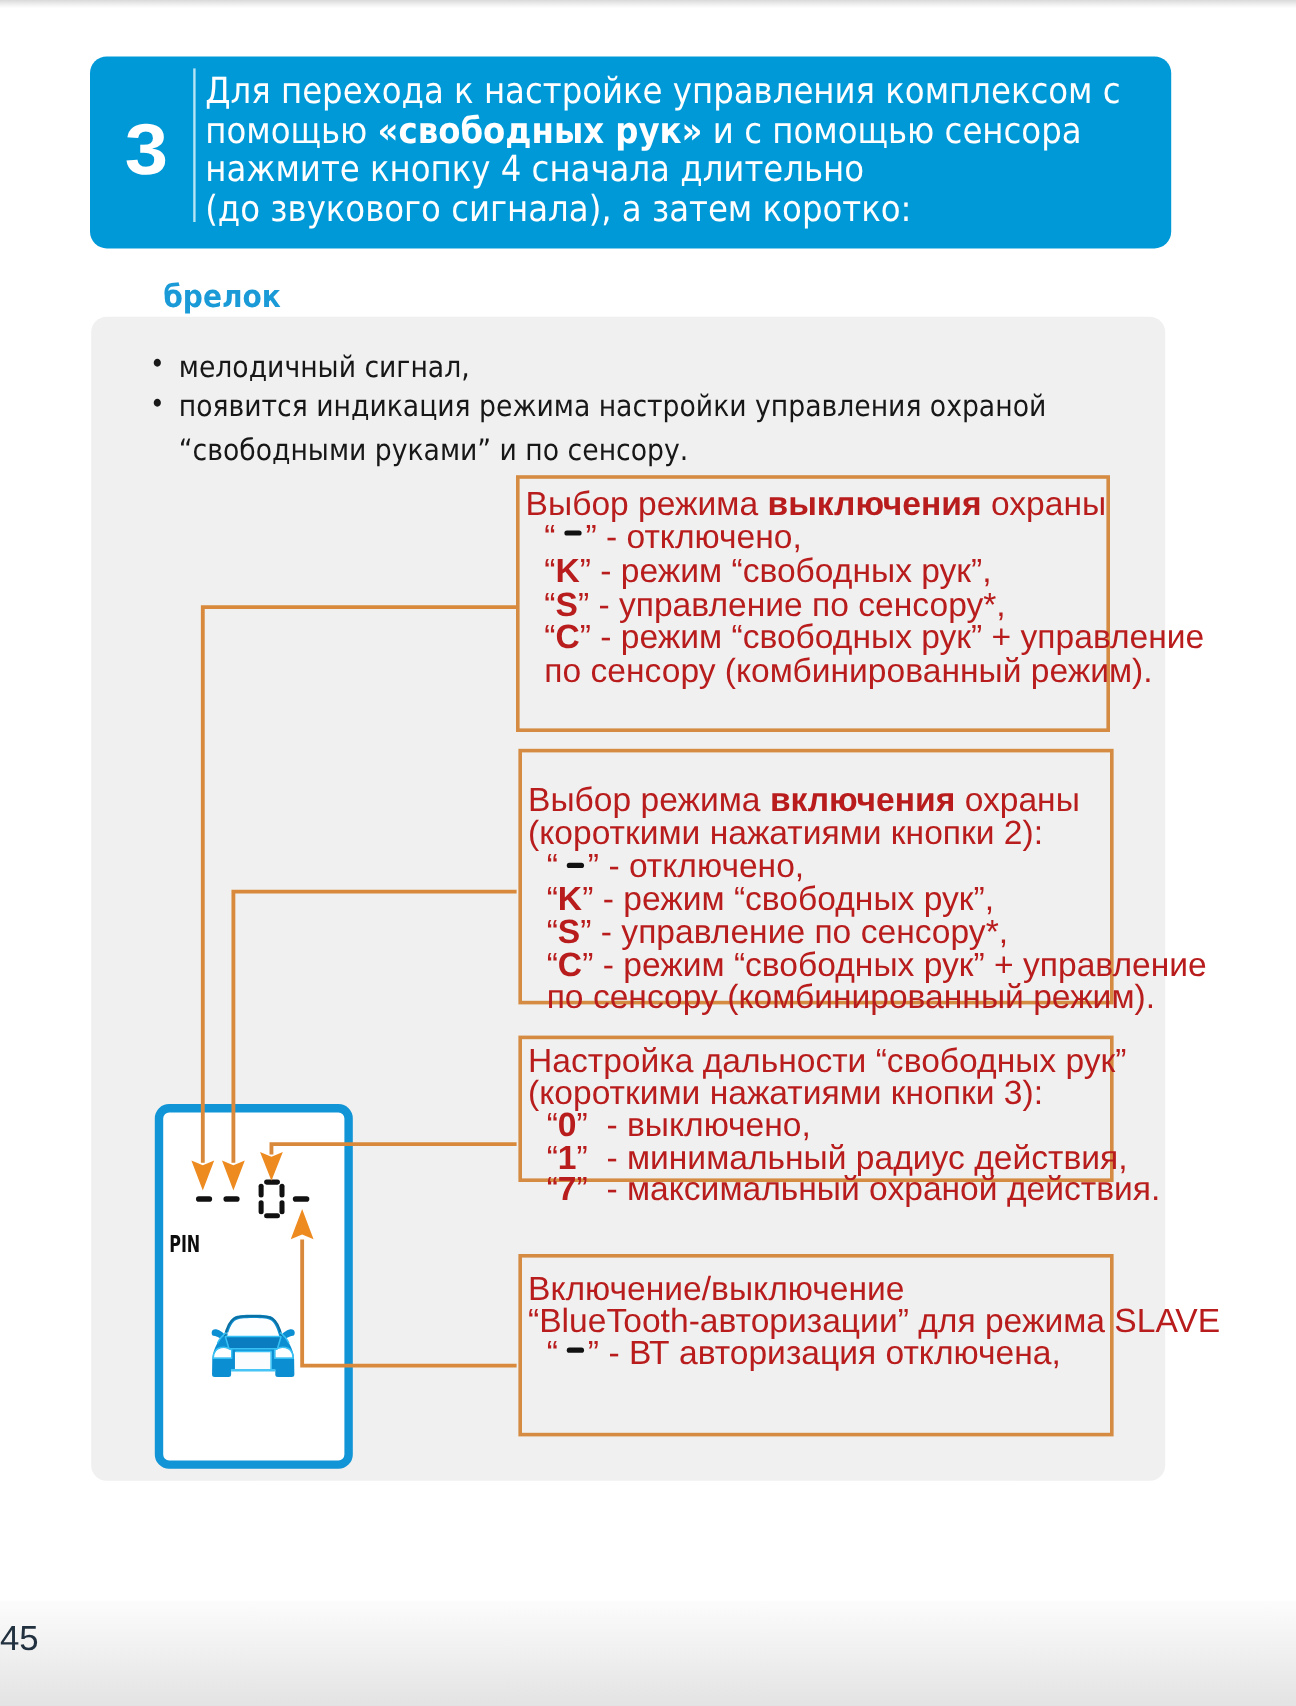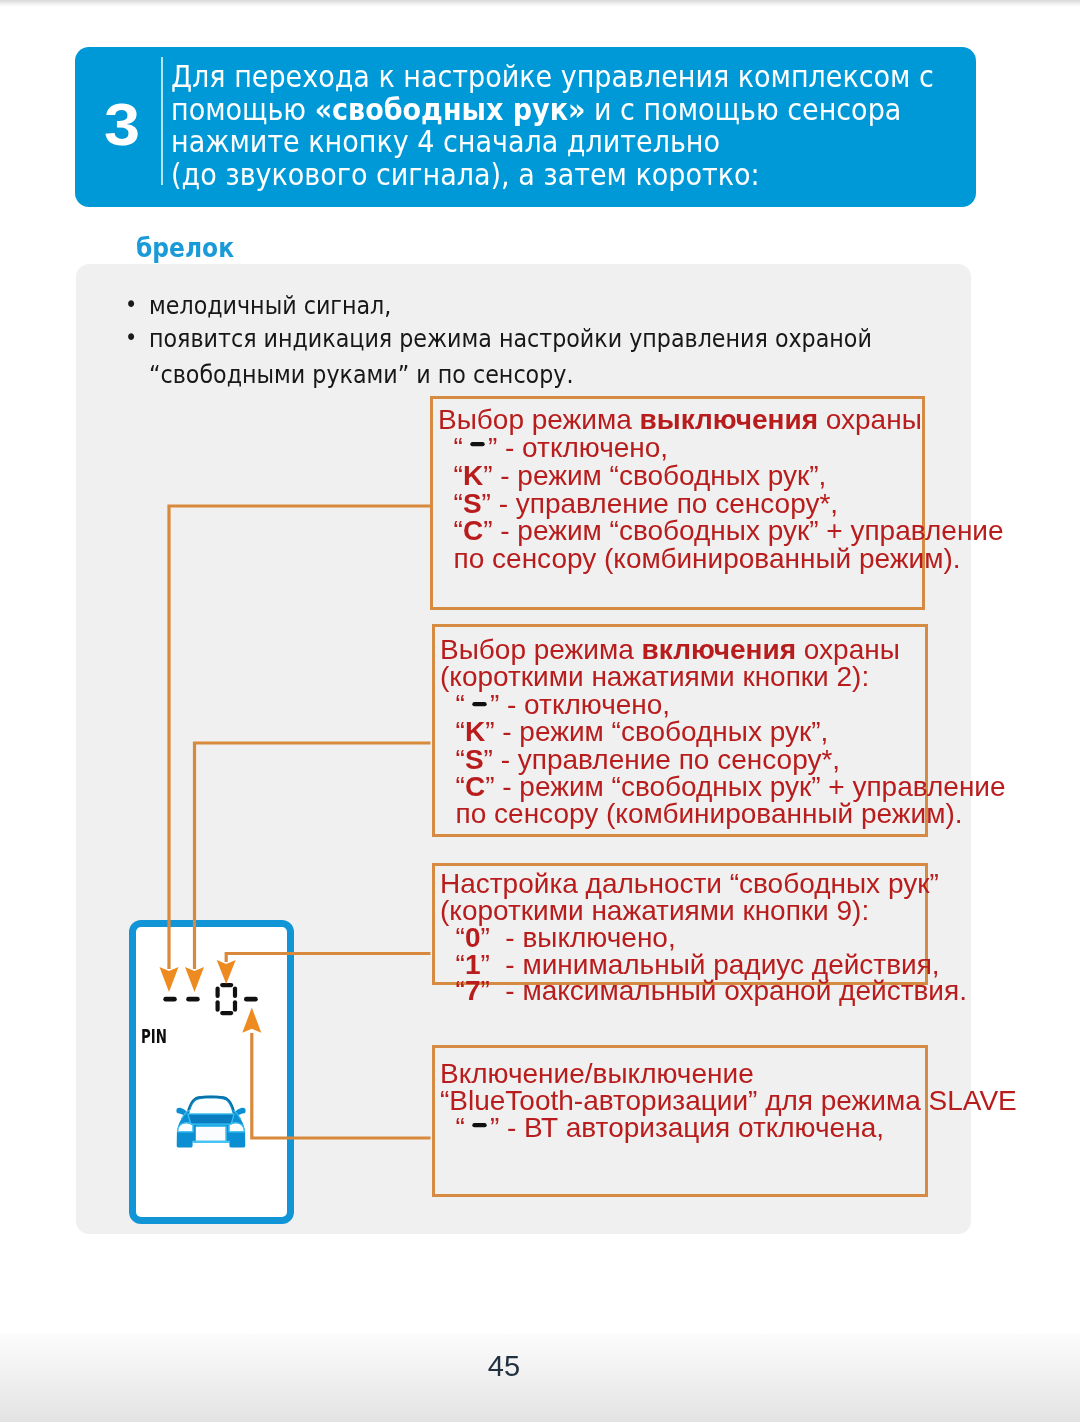--- a/index.html
+++ b/index.html
@@ -5,21 +5,21 @@
 <style>
   html,body{margin:0;padding:0;}
   body{width:1080px;height:1422px;overflow:hidden;background:#ffffff;
        font-family:"Liberation Sans",sans-serif;position:relative;}
 
   #page{position:absolute;left:0;top:0;width:1080px;height:1422px;background:#fff;}
   #top-shadow{position:absolute;left:0;top:0;width:1080px;height:7px;
        background:linear-gradient(to bottom,#d9d9d9 0%,#e6e6e6 30%,#f6f6f6 70%,#ffffff 100%);}
   #bottom-band{position:absolute;left:0;top:1334px;width:1080px;height:88px;
        background:linear-gradient(to bottom,#fcfcfc 0%,#f2f2f3 40%,#e3e3e4 100%);}
-  #page-number{position:absolute;left:0;top:1350px;width:1008px;text-align:center;
+  #page-number{position:absolute;left:0;top:1350px;width:1008px;text-align:left;
        color:#22313f;font-size:29px;font-family:"Liberation Sans",sans-serif;}
 
   
   #step-banner{position:absolute;left:75px;top:47px;width:901px;height:160px;
        background:#0099d8;border-radius:14px;}
   #step-number{position:absolute;left:92px;top:100px;width:60px;text-align:center;transform:scaleX(1.08);transform-origin:center top;
        color:#ffffff;font-size:60px;font-weight:bold;line-height:50px;
        font-family:"Liberation Sans",sans-serif;}
   #step-divider{position:absolute;left:161px;top:57px;width:2px;height:128px;
        background:#b4e4f6;}
@@ -107,36 +107,36 @@
         <div class="line" data-name="text-line"><span data-name="text-run">  “</span><svg class="seg" data-name="seven-segment-dash" width="25" height="24" viewBox="0 0 25 24">
             <rect x="7.3" y="5" width="14.4" height="4.3" rx="2.15" fill="#111"></rect>
           </svg><span data-name="text-run">” - отключено,</span></div>
         <div class="line" data-name="text-line"><span data-name="text-run">  “</span><b data-name="text-emphasis">K</b><span data-name="text-run">” - режим “свободных рук”,</span></div>
         <div class="line" data-name="text-line"><span data-name="text-run">  “</span><b data-name="text-emphasis">S</b><span data-name="text-run">” - управление по сенсору*,</span></div>
         <div class="line" data-name="text-line"><span data-name="text-run">  “</span><b data-name="text-emphasis">C</b><span data-name="text-run">” - режим “свободных рук” + управление</span></div>
         <div class="line" data-name="text-line"><span data-name="text-run">  по сенсору (комбинированный режим).</span></div>
       </div>
   </div>
   <div class="callout" data-name="callout-arm-mode" style="left:432px;top:624px;width:496px;height:213px;">
-    <div class="body" data-name="callout-arm-mode-body" style="padding-top:9px">
+    <div class="body" data-name="callout-arm-mode-body" style="padding-top:26px">
         <div class="line" data-name="text-line"><span data-name="text-run">Выбор режима </span><b data-name="text-emphasis">включения</b><span data-name="text-run"> охраны</span></div>
         <div class="line" data-name="text-line"><span data-name="text-run">(короткими нажатиями кнопки 2):</span></div>
         <div class="line" data-name="text-line"><span data-name="text-run">  “</span><svg class="seg" data-name="seven-segment-dash" width="25" height="24" viewBox="0 0 25 24">
             <rect x="7.3" y="5" width="14.4" height="4.3" rx="2.15" fill="#111"></rect>
           </svg><span data-name="text-run">” - отключено,</span></div>
         <div class="line" data-name="text-line"><span data-name="text-run">  “</span><b data-name="text-emphasis">K</b><span data-name="text-run">” - режим “свободных рук”,</span></div>
         <div class="line" data-name="text-line"><span data-name="text-run">  “</span><b data-name="text-emphasis">S</b><span data-name="text-run">” - управление по сенсору*,</span></div>
         <div class="line" data-name="text-line"><span data-name="text-run">  “</span><b data-name="text-emphasis">C</b><span data-name="text-run">” - режим “свободных рук” + управление</span></div>
         <div class="line" data-name="text-line"><span data-name="text-run">  по сенсору (комбинированный режим).</span></div>
       </div>
   </div>
   <div class="callout" data-name="callout-range-setting" style="left:432px;top:863px;width:496px;height:122px;">
     <div class="body" data-name="callout-range-setting-body" style="padding-top:5px">
         <div class="line" data-name="text-line"><span data-name="text-run">Настройка дальности “свободных рук”</span></div>
-        <div class="line" data-name="text-line"><span data-name="text-run">(короткими нажатиями кнопки 9):</span></div>
+        <div class="line" data-name="text-line"><span data-name="text-run">(короткими нажатиями кнопки 3):</span></div>
         <div class="line" data-name="text-line"><span data-name="text-run">  “</span><b data-name="text-emphasis">0</b><span data-name="text-run">”  - выключено,</span></div>
         <div class="line" data-name="text-line"><span data-name="text-run">  “</span><b data-name="text-emphasis">1</b><span data-name="text-run">”  - минимальный радиус действия,</span></div>
         <div class="line" data-name="text-line"><span data-name="text-run">  “</span><b data-name="text-emphasis">7</b><span data-name="text-run">”  - максимальный охраной действия.</span></div>
       </div>
   </div>
   <div class="callout" data-name="callout-bluetooth-auth" style="left:432px;top:1045px;width:496px;height:152px;">
     <div class="body" data-name="callout-bluetooth-auth-body" style="padding-top:12px">
         <div class="line" data-name="text-line"><span data-name="text-run">Включение/выключение</span></div>
         <div class="line" data-name="text-line"><span data-name="text-run">“BlueTooth-авторизации” для режима SLAVE</span></div>
         <div class="line" data-name="text-line"><span data-name="text-run">  “</span><svg class="seg" data-name="seven-segment-dash" width="25" height="24" viewBox="0 0 25 24">

